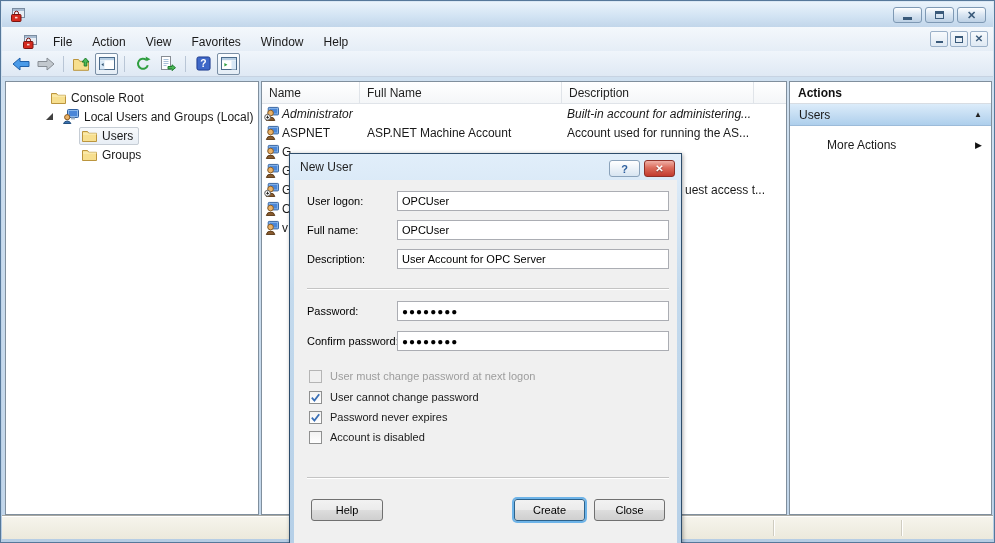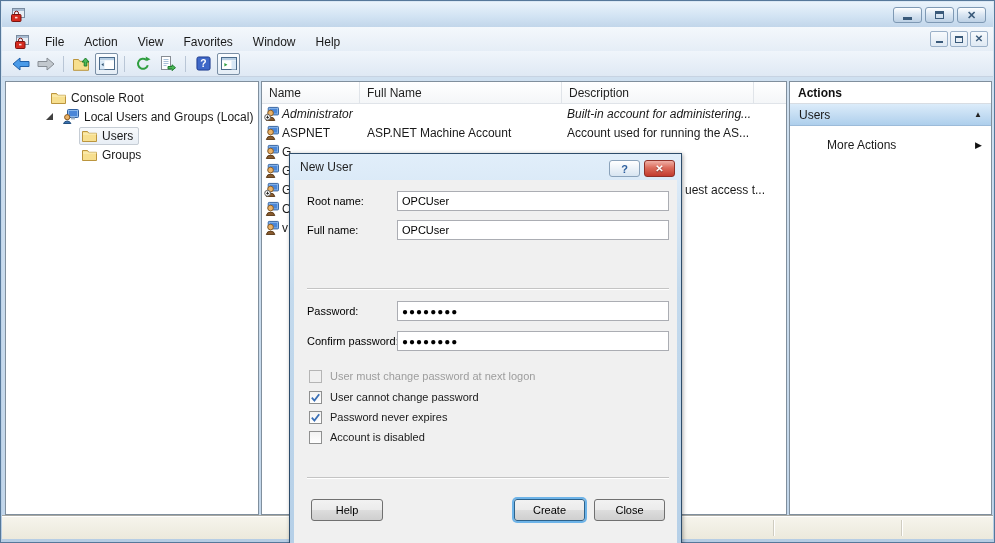--- a/index.html
+++ b/index.html
@@ -15,21 +15,21 @@
     background:linear-gradient(180deg,#eaf3fb 0%,#d3e4f4 55%,#c2d6ea 100%); }
   .title-text { color:#1e1e1e; white-space:nowrap; }
   .win-btns { position:absolute; right:7px; top:5px; display:flex; gap:3px; }
   .win-btn { width:29px; height:16px; border:1px solid #7e99b4; border-radius:3px;
     background:linear-gradient(180deg,#ffffff 0%,#dbe7f3 45%,#bdd1e5 100%); display:flex; align-items:center; justify-content:center; cursor:default; }
   .g-min { width:9px; height:3px; background:#3a5a7a; margin-top:6px; }
   .g-restore { width:9px; height:8px; border:1px solid #3a5a7a; border-top-width:3px; }
   .g-close { color:#3a5a7a; font-weight:bold; font-size:11px; line-height:1; }
 
   
-  .menubar { position:absolute; left:1px; top:26px; right:1px; height:30px; display:flex; align-items:center; padding-left:12px; gap:2px;
+  .menubar { position:absolute; left:1px; top:26px; right:1px; height:30px; display:flex; align-items:center; padding-left:20px; gap:2px;
     background:linear-gradient(180deg,#f4f8fc,#e2ebf5); border-bottom:1px solid #cfd9e6; }
   .menu-item { padding:3px 9px; color:#1a1a1a; }
   .mdi-btns { position:absolute; right:5px; top:4px; display:flex; gap:2px; }
   .mdi-btn { width:18px; height:16px; border:1px solid #9ab0c8; border-radius:2px;
     background:linear-gradient(180deg,#f7fafd,#dfe9f3); display:flex; align-items:center; justify-content:center; }
   .mdi-btn .g-min { width:7px; height:2px; margin-top:6px; }
   .mdi-btn .g-restore { width:8px; height:7px; border-width:1px; border-top-width:2px; }
   .mdi-btn .g-close { font-size:10px; }
 
   
@@ -381,26 +381,30 @@
     <div class="dlg-ctl dlg-help-btn">
         <span>?</span>
       </div>
     <div class="dlg-ctl dlg-close-btn">
         <span>✕</span>
       </div>
 
     <div class="dlg-body">
 
       <div class="dlg-row" style="top:11px;">
-        <span class="dlg-label">Root name:</span>
+        <span class="dlg-label">User logon:</span>
         <input class="dlg-input" readonly="" value="OPCUser" style="">
       </div>
       <div class="dlg-row" style="top:40px;">
         <span class="dlg-label">Full name:</span>
         <input class="dlg-input" readonly="" value="OPCUser" style="">
+      </div>
+      <div class="dlg-row" style="top:69px;">
+        <span class="dlg-label">Description:</span>
+        <input class="dlg-input" readonly="" value="User Account for OPC Server" style="">
       </div>
 
       <div class="groove" style="top:108px;"></div>
 
       <div class="dlg-row" style="top:121px;">
         <span class="dlg-label">Password:</span>
         <input class="dlg-input pwd" readonly="" value="●●●●●●●●" style="">
       </div>
       <div class="dlg-row" style="top:151px;">
         <span class="dlg-label">Confirm password:</span>

